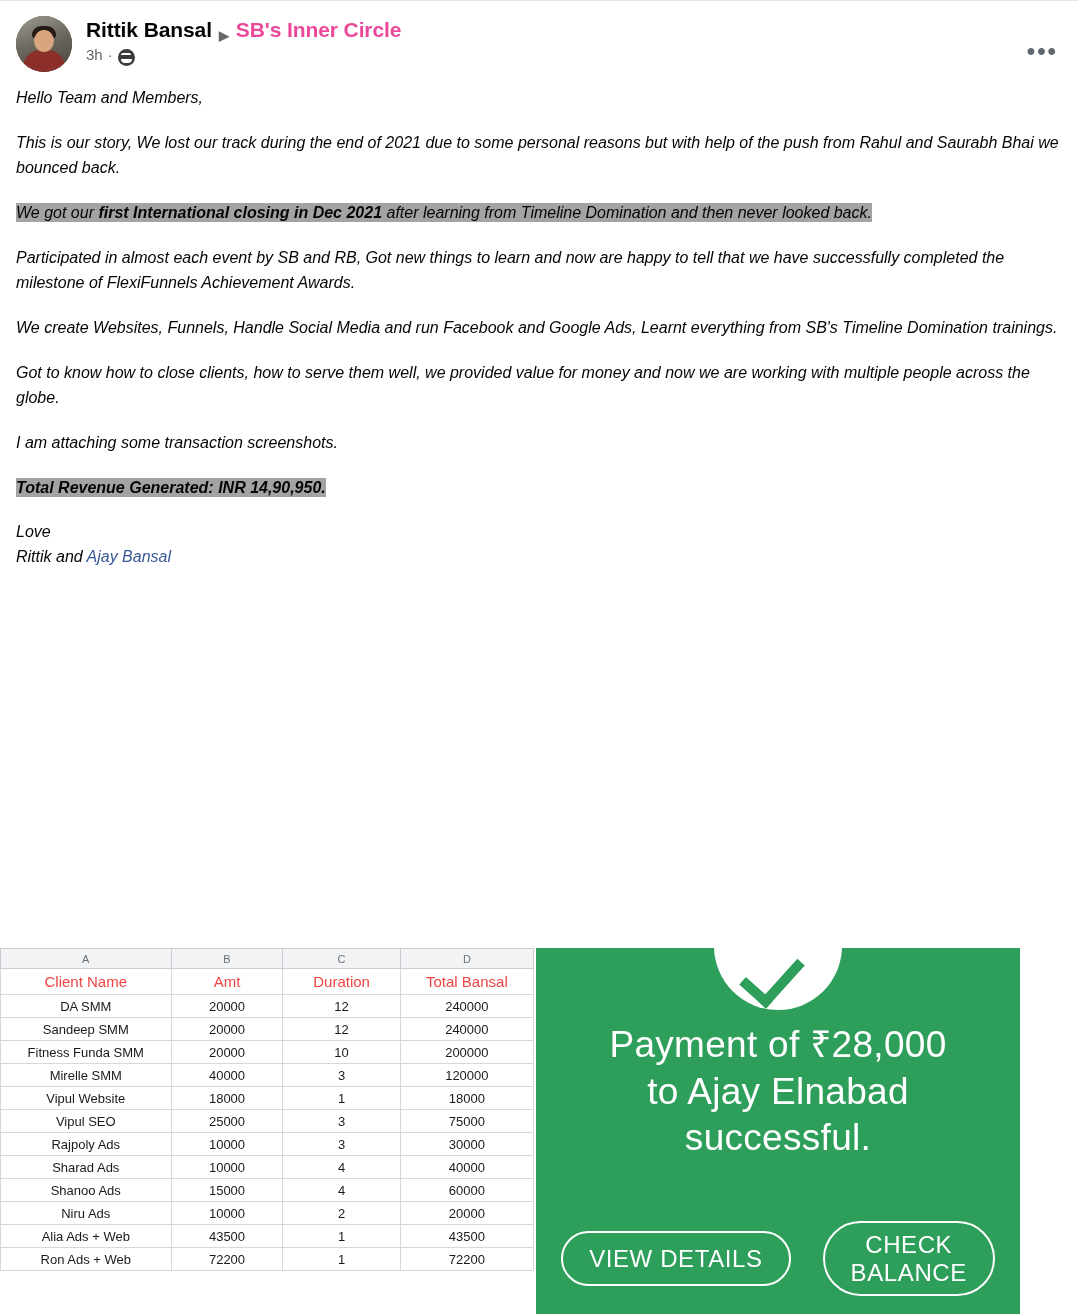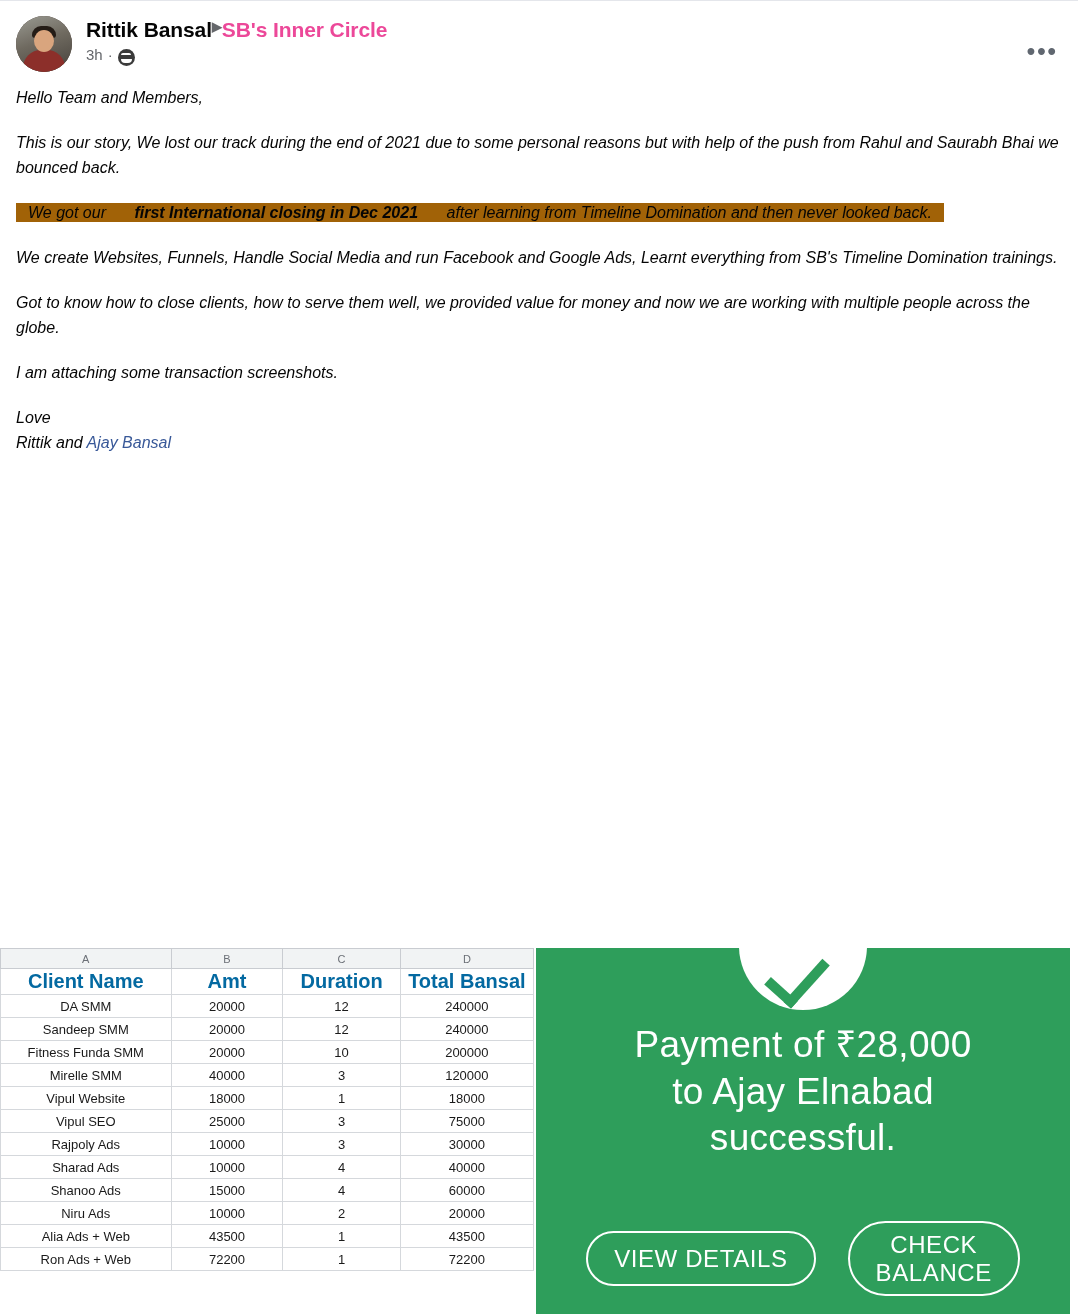--- a/index.html
+++ b/index.html
@@ -67,21 +67,22 @@
   .header-text {
     margin-left: 14px;
     padding-top: 2px;
   }
   .name-line {
     font-size: 21px;
     font-weight: bold;
     color: #050505;
     letter-spacing: -0.1px;
     display: flex;
-    align-items: flex-start;
+    align-items: flex-end;
+    gap: 7px;
   }
   .name-line .author { color: #050505; }
   .name-line .arrow {
     color: #65676b;
     font-size: 13px;
     position: relative;
     top: 1px;
   }
   .name-line .group { color: #ec4899; }
   .meta-line {
@@ -134,22 +135,22 @@
   .post-body {
     padding: 14px 16px 0 16px;
     font-size: 16px;
     line-height: 1.56;
     color: #050505;
     font-style: italic;
   }
   .para { margin: 0 0 20px 0; }
   .para.tight { margin-bottom: 0; }
   .hl {
-    background: #a16207;
-    padding: 1px 12px;
+    background: #a3a3a3;
+    padding: 1px 0;
     box-decoration-break: clone;
     -webkit-box-decoration-break: clone;
   }
   .bold { font-weight: bold; }
   .link { color: #385898; }
 
   
   .attachments {
     position: absolute;
     left: 0;
@@ -184,32 +185,32 @@
     white-space: nowrap;
   }
   table.spreadsheet tr.colhead td {
     background: #f1f3f4;
     color: #6b6f76;
     font-size: 11px;
     height: 20px;
     border-color: #c9ccd1;
   }
   table.spreadsheet tr.header td {
-    font-weight: bold;
-    font-size: 20px;
-    color: #0369a1;
+    font-weight: normal;
+    font-size: 15px;
+    color: #ef4444;
     height: 26px;
   }
   .col-a { width: 32%; }
   .col-b { width: 21%; }
   .col-c { width: 22%; }
   .col-d { width: 25%; }
 
   .payment {
-    width: 534px;
+    width: 484px;
     height: 366px;
     background: #2e9e5b;
     position: relative;
     overflow: hidden;
     color: #ffffff;
     text-align: center;
   }
   .payment .check-circle {
     position: absolute;
     left: 50%;
@@ -299,27 +300,31 @@
 
   <div class="post-body">
     <p class="para">Hello Team and Members,</p>
 
     <p class="para">This is our story, We lost our track during the end of 2021 due to some personal reasons but with help of the push from Rahul and Saurabh Bhai we bounced back.</p>
 
     <p class="para">
       <span class="hl">We got our </span><span class="hl bold">first International closing in Dec 2021</span><span class="hl"> after learning from Timeline Domination and then never looked back.</span>
     </p>
 
+    <p class="para">Participated in almost each event by SB and RB, Got new things to learn and now are happy to tell that we have successfully completed the milestone of FlexiFunnels Achievement Awards.</p>
 
     <p class="para">We create Websites, Funnels, Handle Social Media and run Facebook and Google Ads, Learnt everything from SB's Timeline Domination trainings.</p>
 
     <p class="para">Got to know how to close clients, how to serve them well, we provided value for money and now we are working with multiple people across the globe.</p>
 
     <p class="para">I am attaching some transaction screenshots.</p>
 
+    <p class="para">
+      <span class="hl bold">Total Revenue Generated: INR 14,90,950.</span>
+    </p>
 
 
     <p class="para tight">Love</p>
     <p class="para tight">
       <span>Rittik and </span><span class="link">Ajay Bansal</span>
     </p>
   </div>
 
   <div class="attachments">
 

